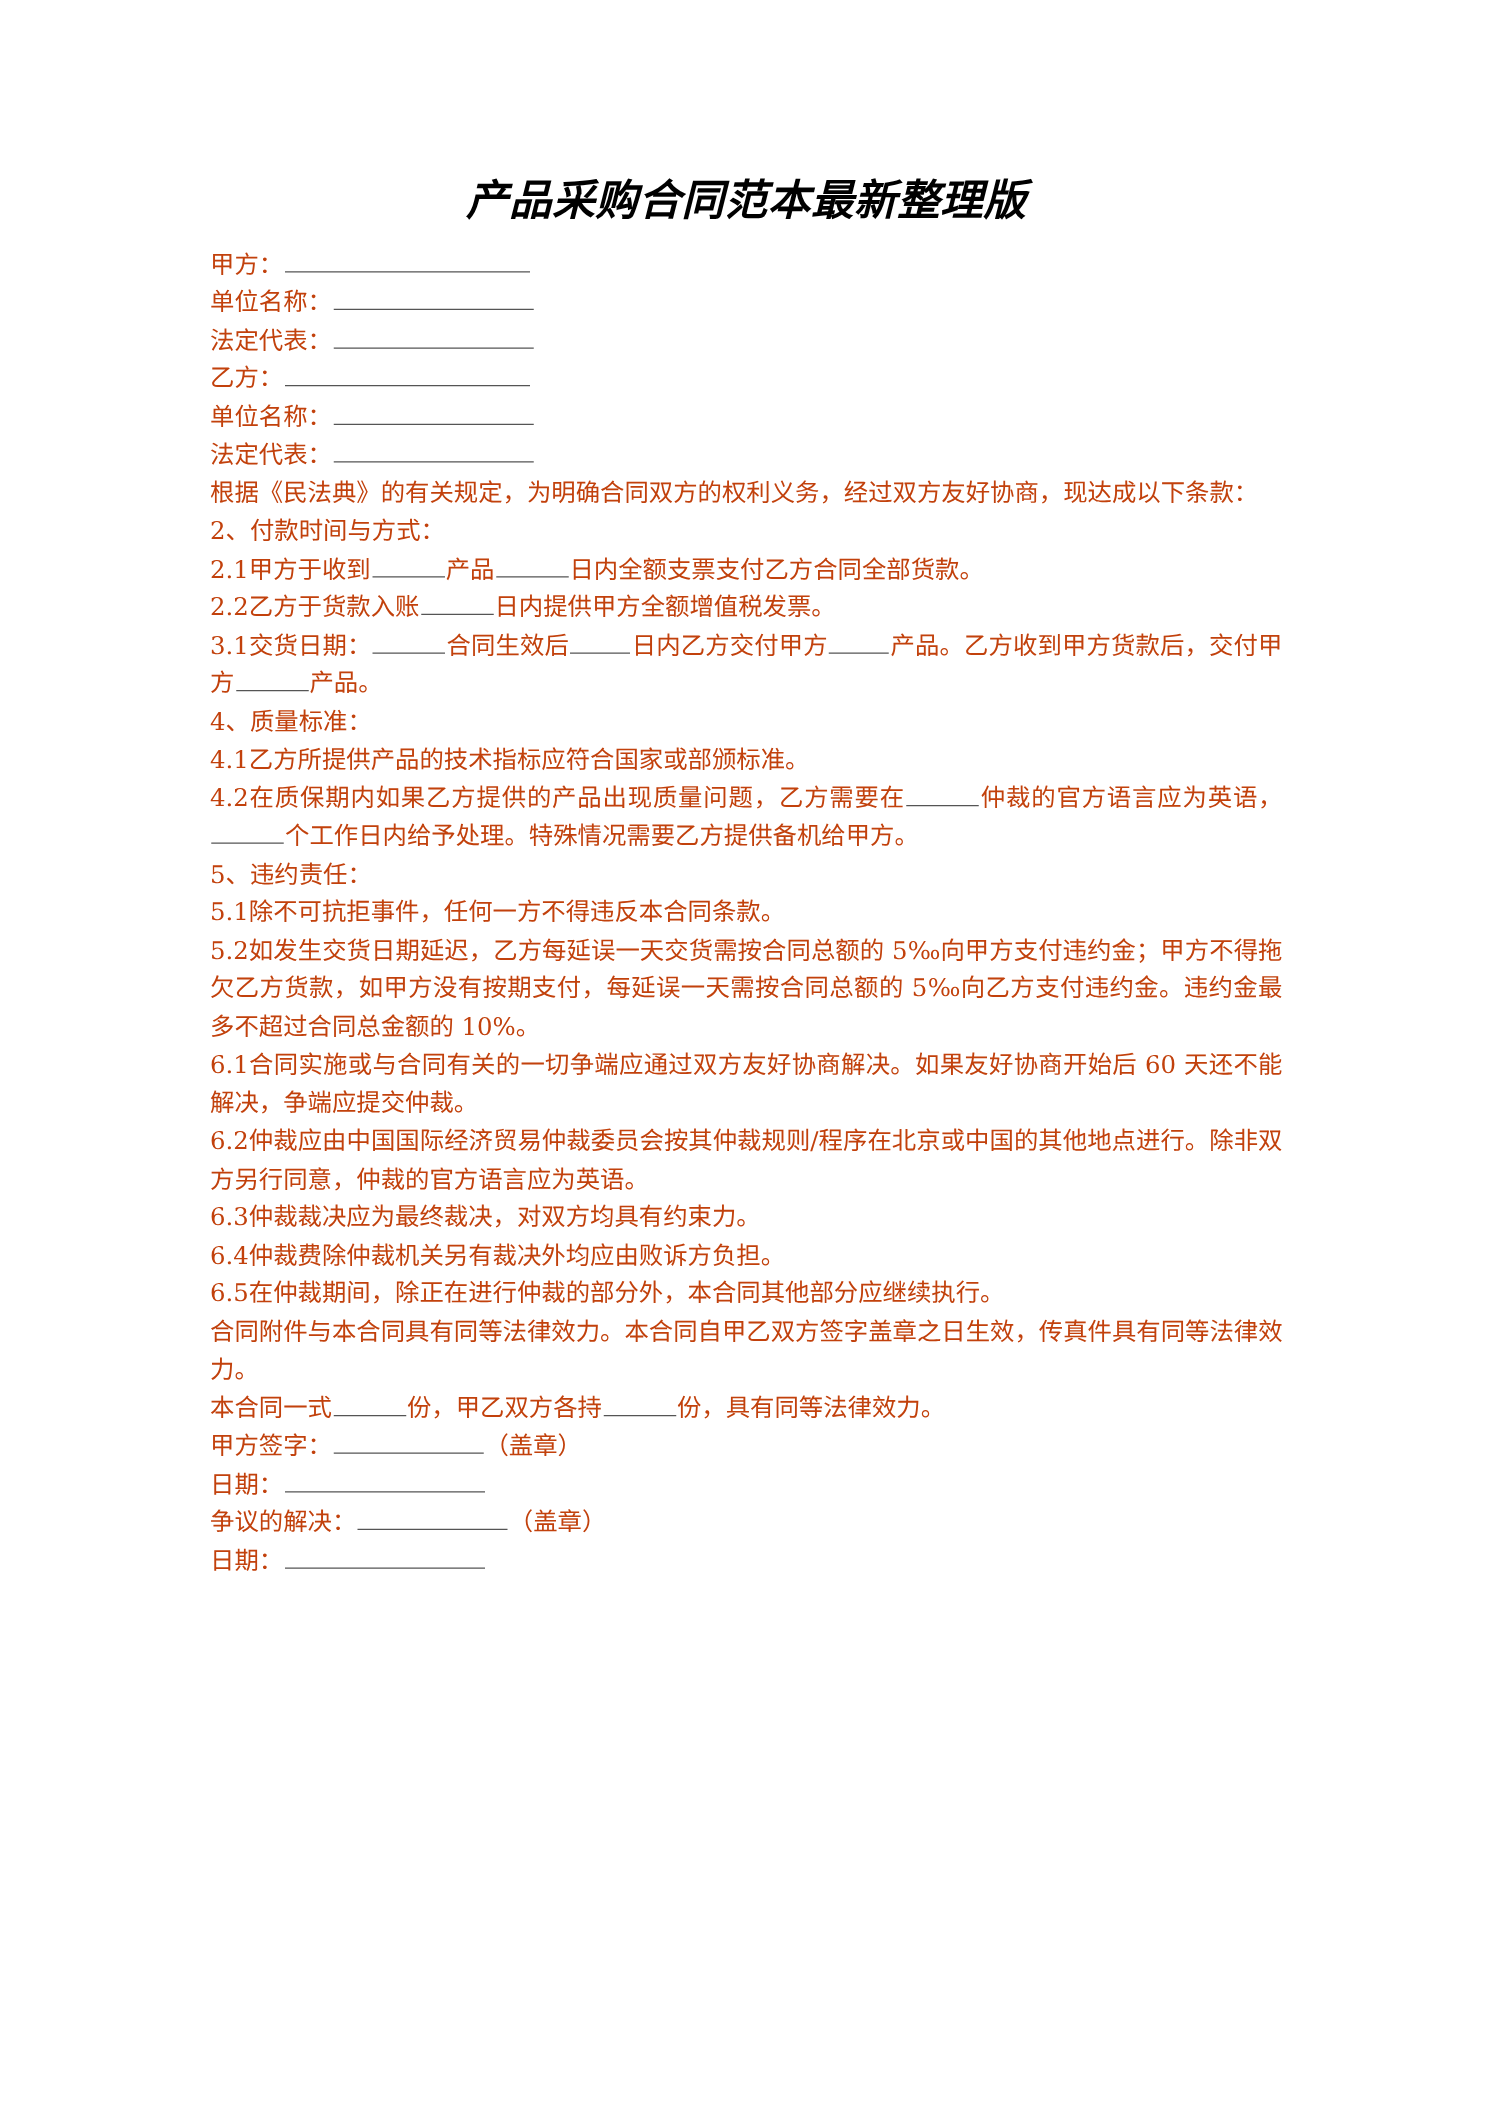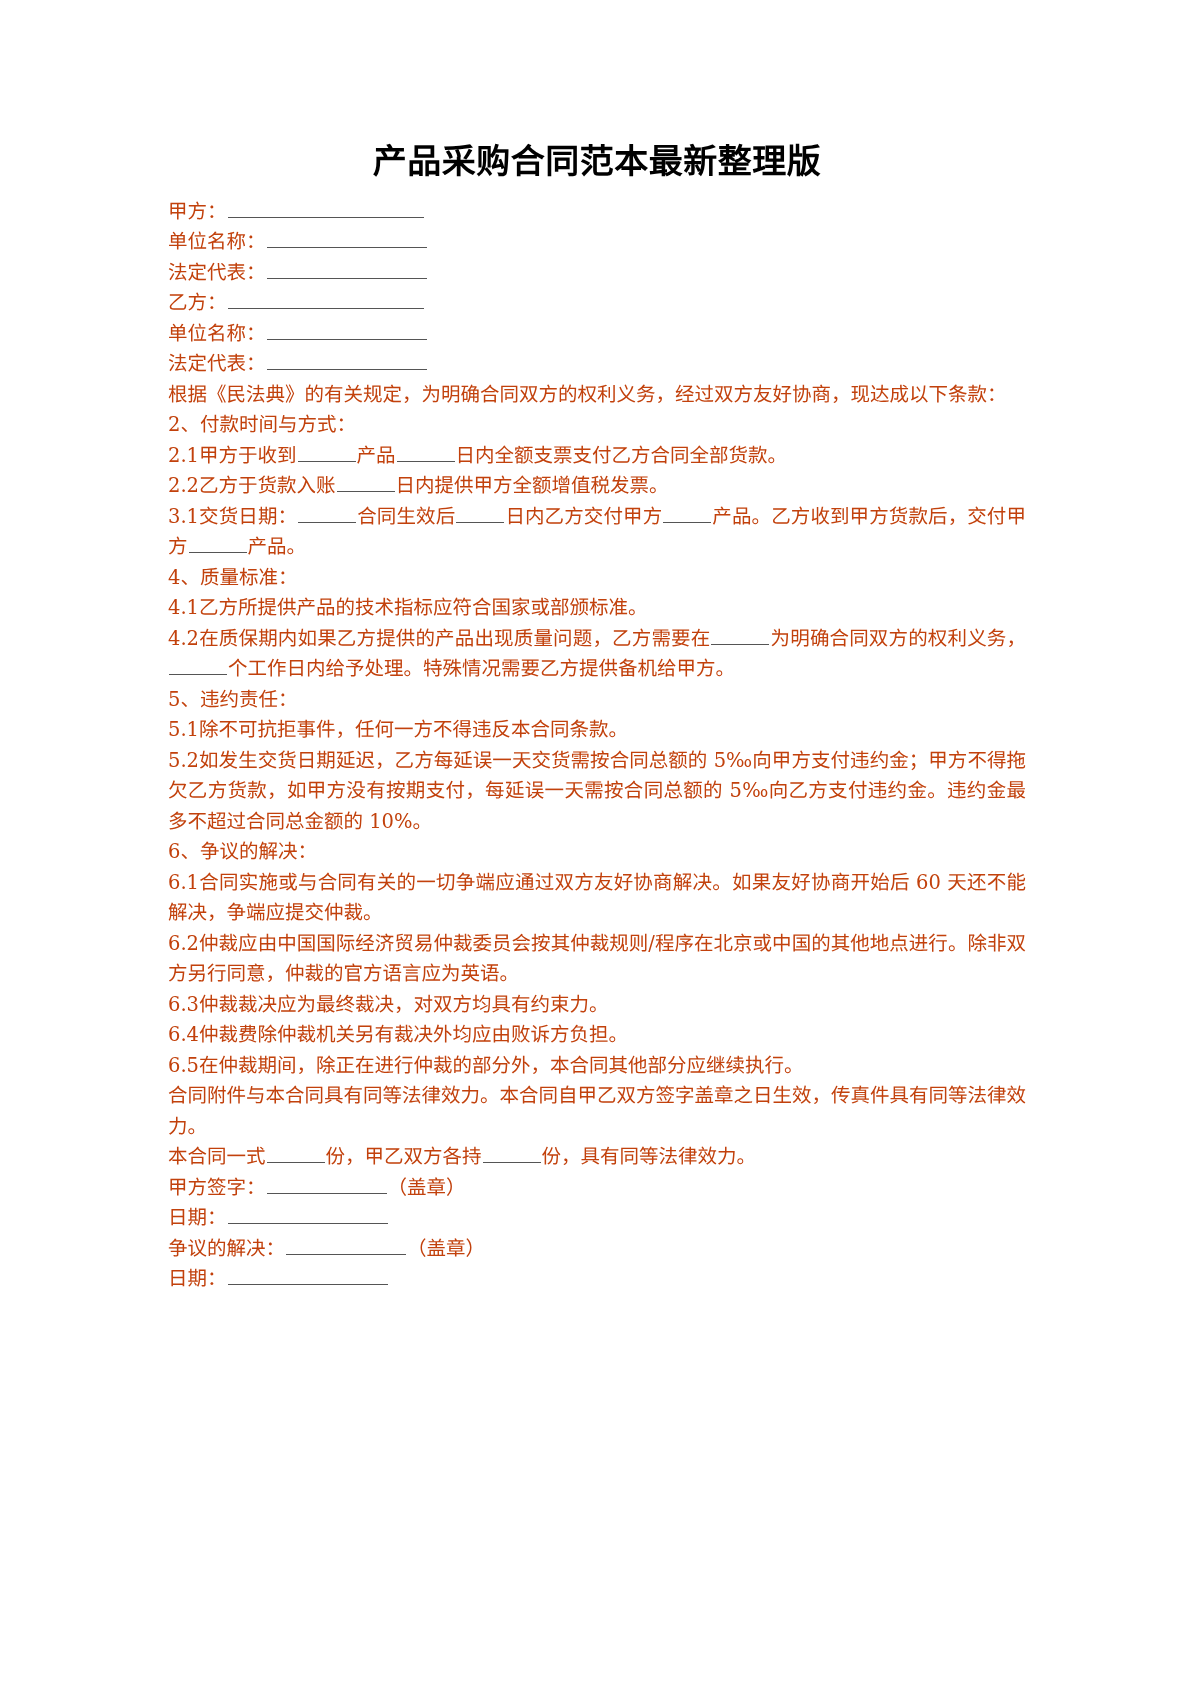--- a/index.html
+++ b/index.html
@@ -25,20 +25,21 @@
   }
   .doc-title {
     font-family: "DejaVu Serif", "Liberation Serif", serif;
     font-weight: bold;
     font-size: 34px;
     line-height: 1.25;
     text-align: center;
     color: #000000;
     margin: 0 0 14px 0;
     letter-spacing: 0.5px;
+    font-style: italic;
   }
   .line {
     font-family: "DejaVu Serif", "Liberation Serif", serif;
     font-size: 19.5px;
     line-height: 30.5px;
     color: #c2410c;
     margin: 0;
     text-align: justify;
     text-justify: inter-ideograph;
     word-break: break-all;
@@ -76,27 +77,26 @@
 
 
     <p class="line">2、付款时间与方式：</p>
     <p class="line"><span>2.1甲方于收到</span><span class="fill w-sm"></span><span>产品</span><span class="fill w-sm"></span><span>日内全额支票支付乙方合同全部货款。</span></p>
     <p class="line"><span>2.2乙方于货款入账</span><span class="fill w-sm"></span><span>日内提供甲方全额增值税发票。</span></p>
 
     <p class="line"><span>3.1交货日期：</span><span class="fill w-sm"></span><span>合同生效后</span><span class="fill w-xs"></span><span>日内乙方交付甲方</span><span class="fill w-xs"></span><span>产品。乙方收到甲方货款后，交付甲方</span><span class="fill w-sm"></span><span>产品。</span></p>
 
     <p class="line">4、质量标准：</p>
     <p class="line">4.1乙方所提供产品的技术指标应符合国家或部颁标准。</p>
-    <p class="line"><span>4.2在质保期内如果乙方提供的产品出现质量问题，乙方需要在</span><span class="fill w-sm"></span><span>为明确合同双方的权利义务，</span><span class="fill w-sm"></span><span>个工作日内给予处理。特殊情况需要乙方提供备机给甲方。</span></p>
+    <p class="line"><span>4.2在质保期内如果乙方提供的产品出现质量问题，乙方需要在</span><span class="fill w-sm"></span><span>仲裁的官方语言应为英语，</span><span class="fill w-sm"></span><span>个工作日内给予处理。特殊情况需要乙方提供备机给甲方。</span></p>
 
     <p class="line">5、违约责任：</p>
     <p class="line">5.1除不可抗拒事件，任何一方不得违反本合同条款。</p>
     <p class="line">5.2如发生交货日期延迟，乙方每延误一天交货需按合同总额的 5‰向甲方支付违约金；甲方不得拖欠乙方货款，如甲方没有按期支付，每延误一天需按合同总额的 5‰向乙方支付违约金。违约金最多不超过合同总金额的 10%。</p>
 
-    <p class="line">6、争议的解决：</p>
     <p class="line">6.1合同实施或与合同有关的一切争端应通过双方友好协商解决。如果友好协商开始后 60 天还不能解决，争端应提交仲裁。</p>
     <p class="line">6.2仲裁应由中国国际经济贸易仲裁委员会按其仲裁规则/程序在北京或中国的其他地点进行。除非双方另行同意，仲裁的官方语言应为英语。</p>
     <p class="line">6.3仲裁裁决应为最终裁决，对双方均具有约束力。</p>
     <p class="line">6.4仲裁费除仲裁机关另有裁决外均应由败诉方负担。</p>
     <p class="line">6.5在仲裁期间，除正在进行仲裁的部分外，本合同其他部分应继续执行。</p>
 
     <p class="line">合同附件与本合同具有同等法律效力。本合同自甲乙双方签字盖章之日生效，传真件具有同等法律效力。</p>
     <p class="line"><span>本合同一式</span><span class="fill w-sm"></span><span>份，甲乙双方各持</span><span class="fill w-sm"></span><span>份，具有同等法律效力。</span></p>
 
     <p class="line"><span>甲方签字：</span><span class="fill w-md"></span><span>（盖章）</span></p>

